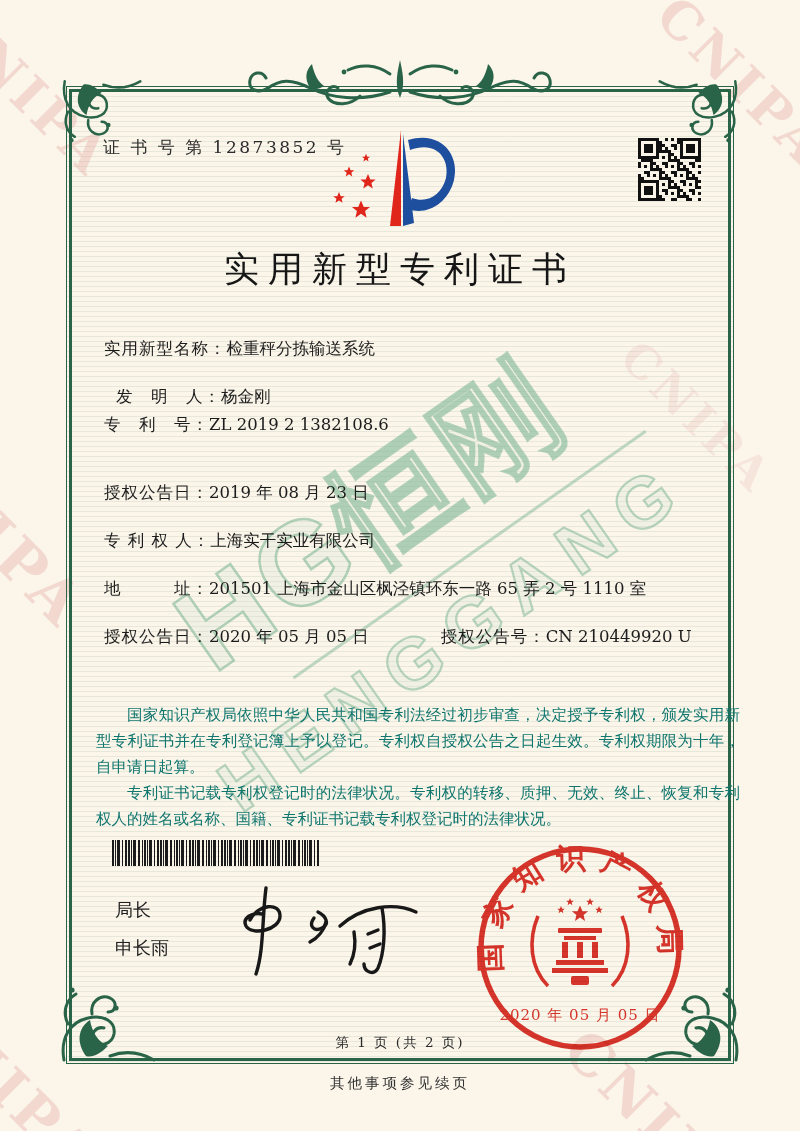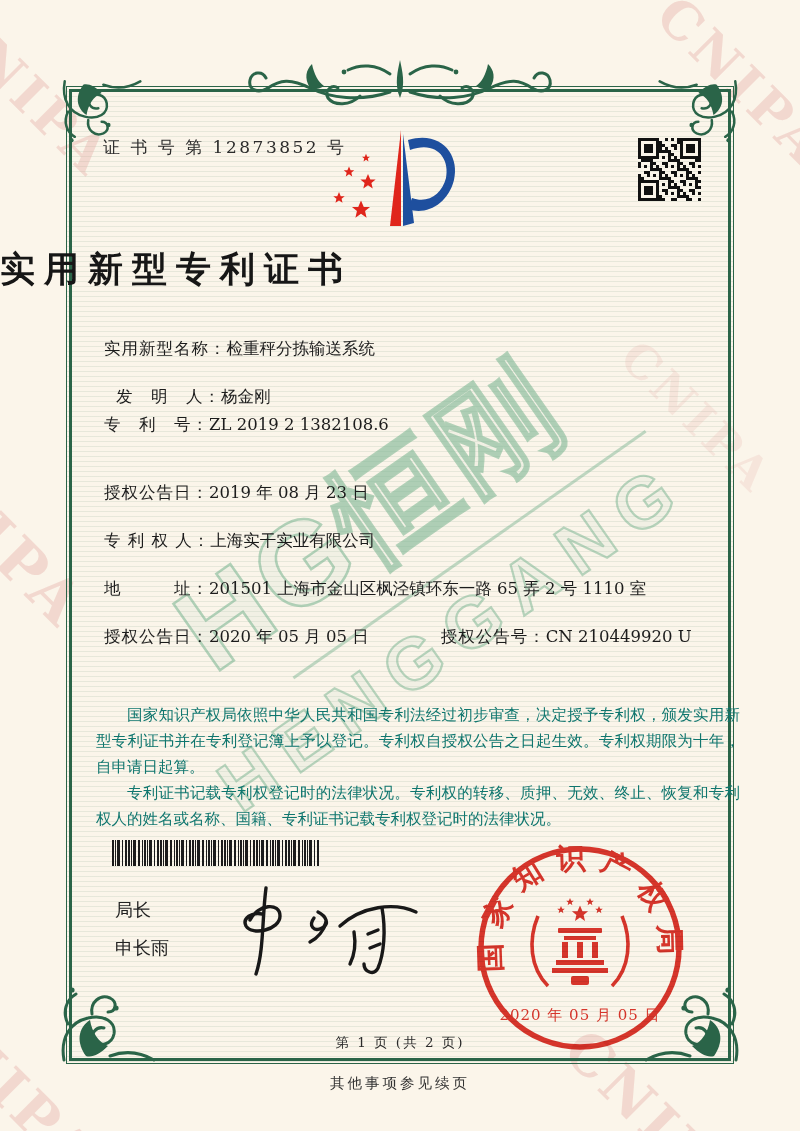--- a/index.html
+++ b/index.html
@@ -40,21 +40,21 @@
 
   .orn{z-index:2;color:#2a6448;}
   svg .st{stroke:#2a6448;fill:none;stroke-width:3;stroke-linecap:round;}
   svg .fl{fill:#2a6448;stroke:none;}
 
   
   .content{z-index:3;}
   .certno{left:103px;top:136px;font-size:17px;letter-spacing:2.5px;color:#2b2b2b;}
   .qr{left:638px;top:138px;width:63px;height:63px;}
   .logo{left:330px;top:124px;}
-  .title{left:0;top:246px;width:800px;text-align:left;font-size:35px;font-weight:bold;
+  .title{left:0;top:246px;width:800px;text-align:center;font-size:35px;font-weight:normal;
     letter-spacing:9px;color:#161616;}
   .frow{left:104px;font-size:16.5px;color:#1c1c1c;white-space:nowrap;}
   .frow .lab{letter-spacing:1px;}
   .f0{top:338px;} .f1{top:386px;margin-left:12px;} .f2{top:414px;} .f3{top:482px;}
   .f4{top:530px;} .f5{top:578px;} .f6{top:626px;}
   .fg2{margin-left:72px;margin-top:24px;}
   .paras{left:96px;top:658px;width:644px;font-size:15.5px;line-height:26px;color:#0f766e;
     text-align:justify;margin-top:44px;}
   .paras p{margin:0;text-indent:2em;}
   .barcode{left:112px;top:840px;width:212px;height:26px;}

